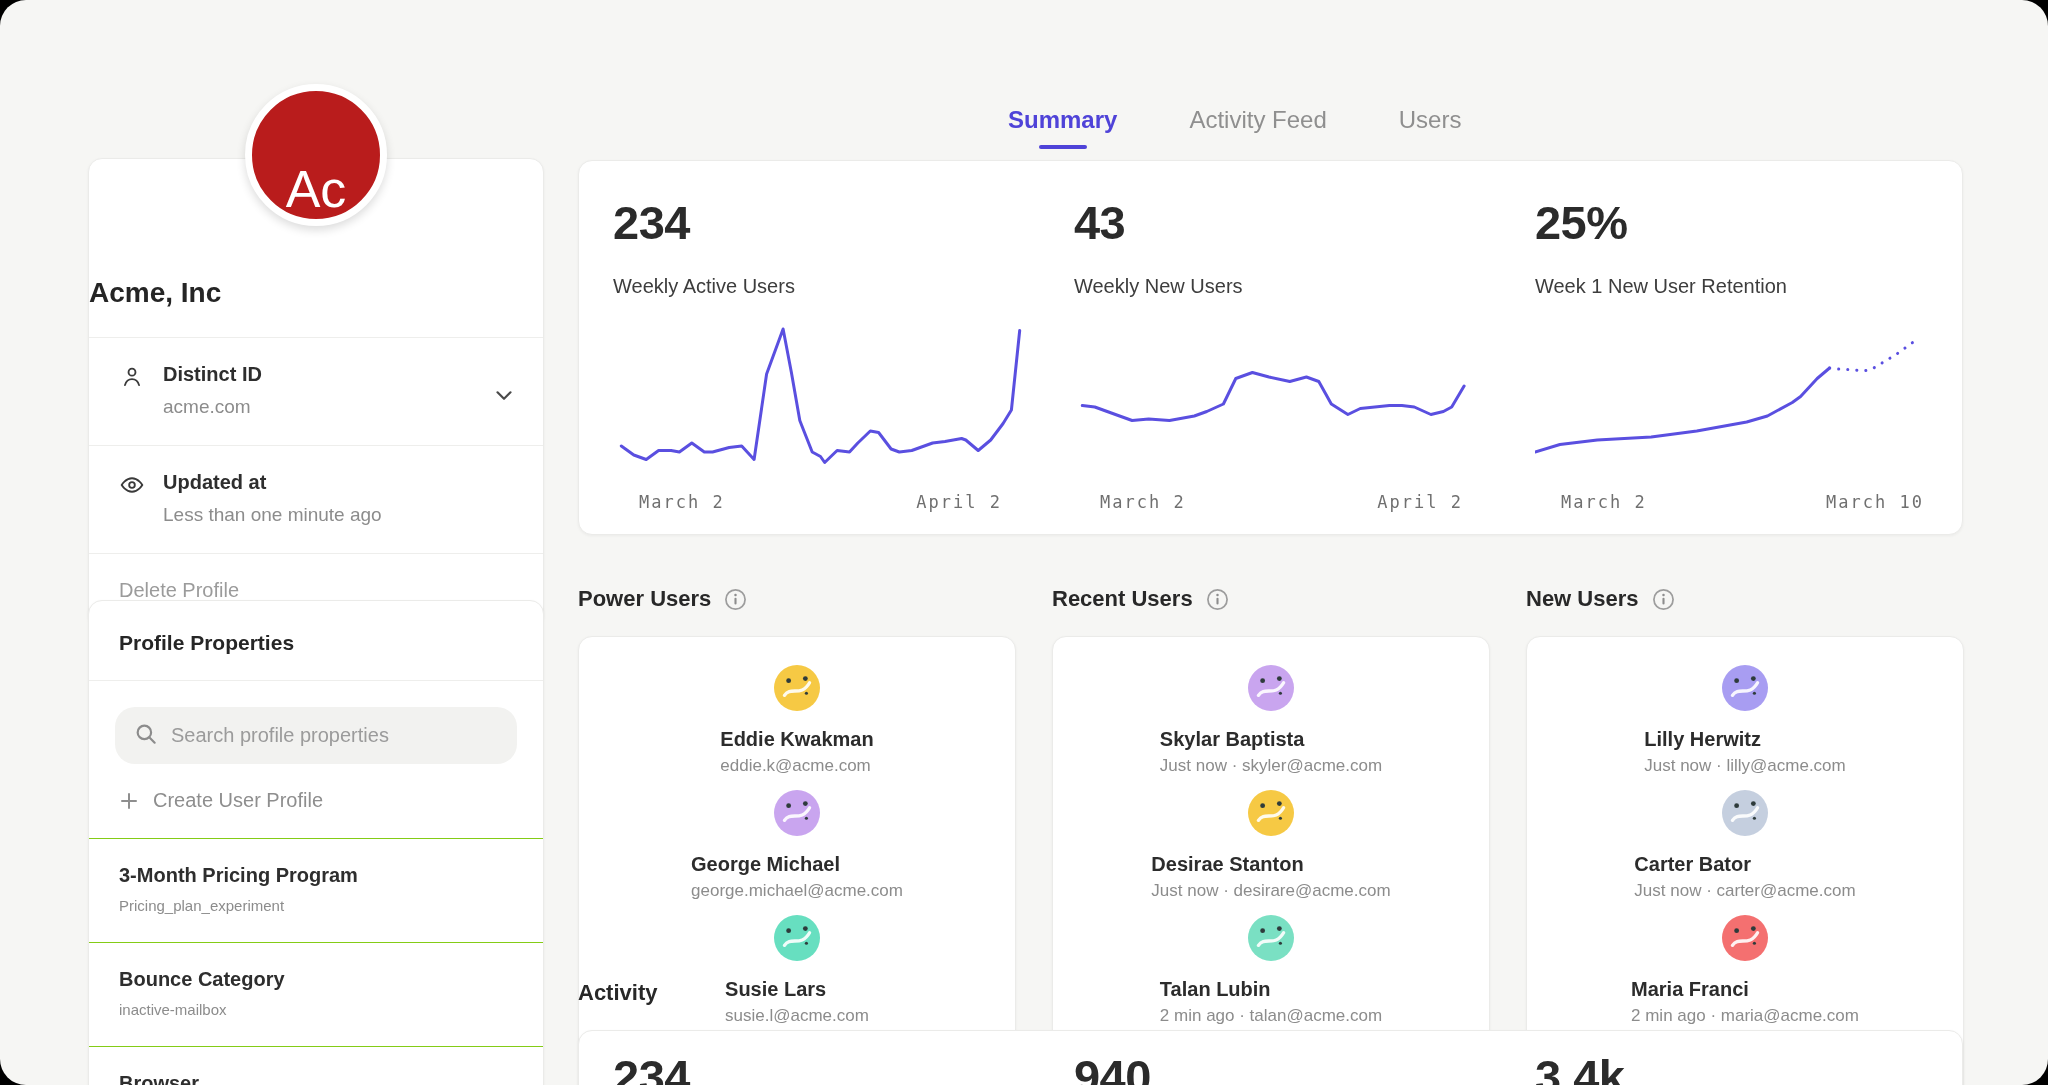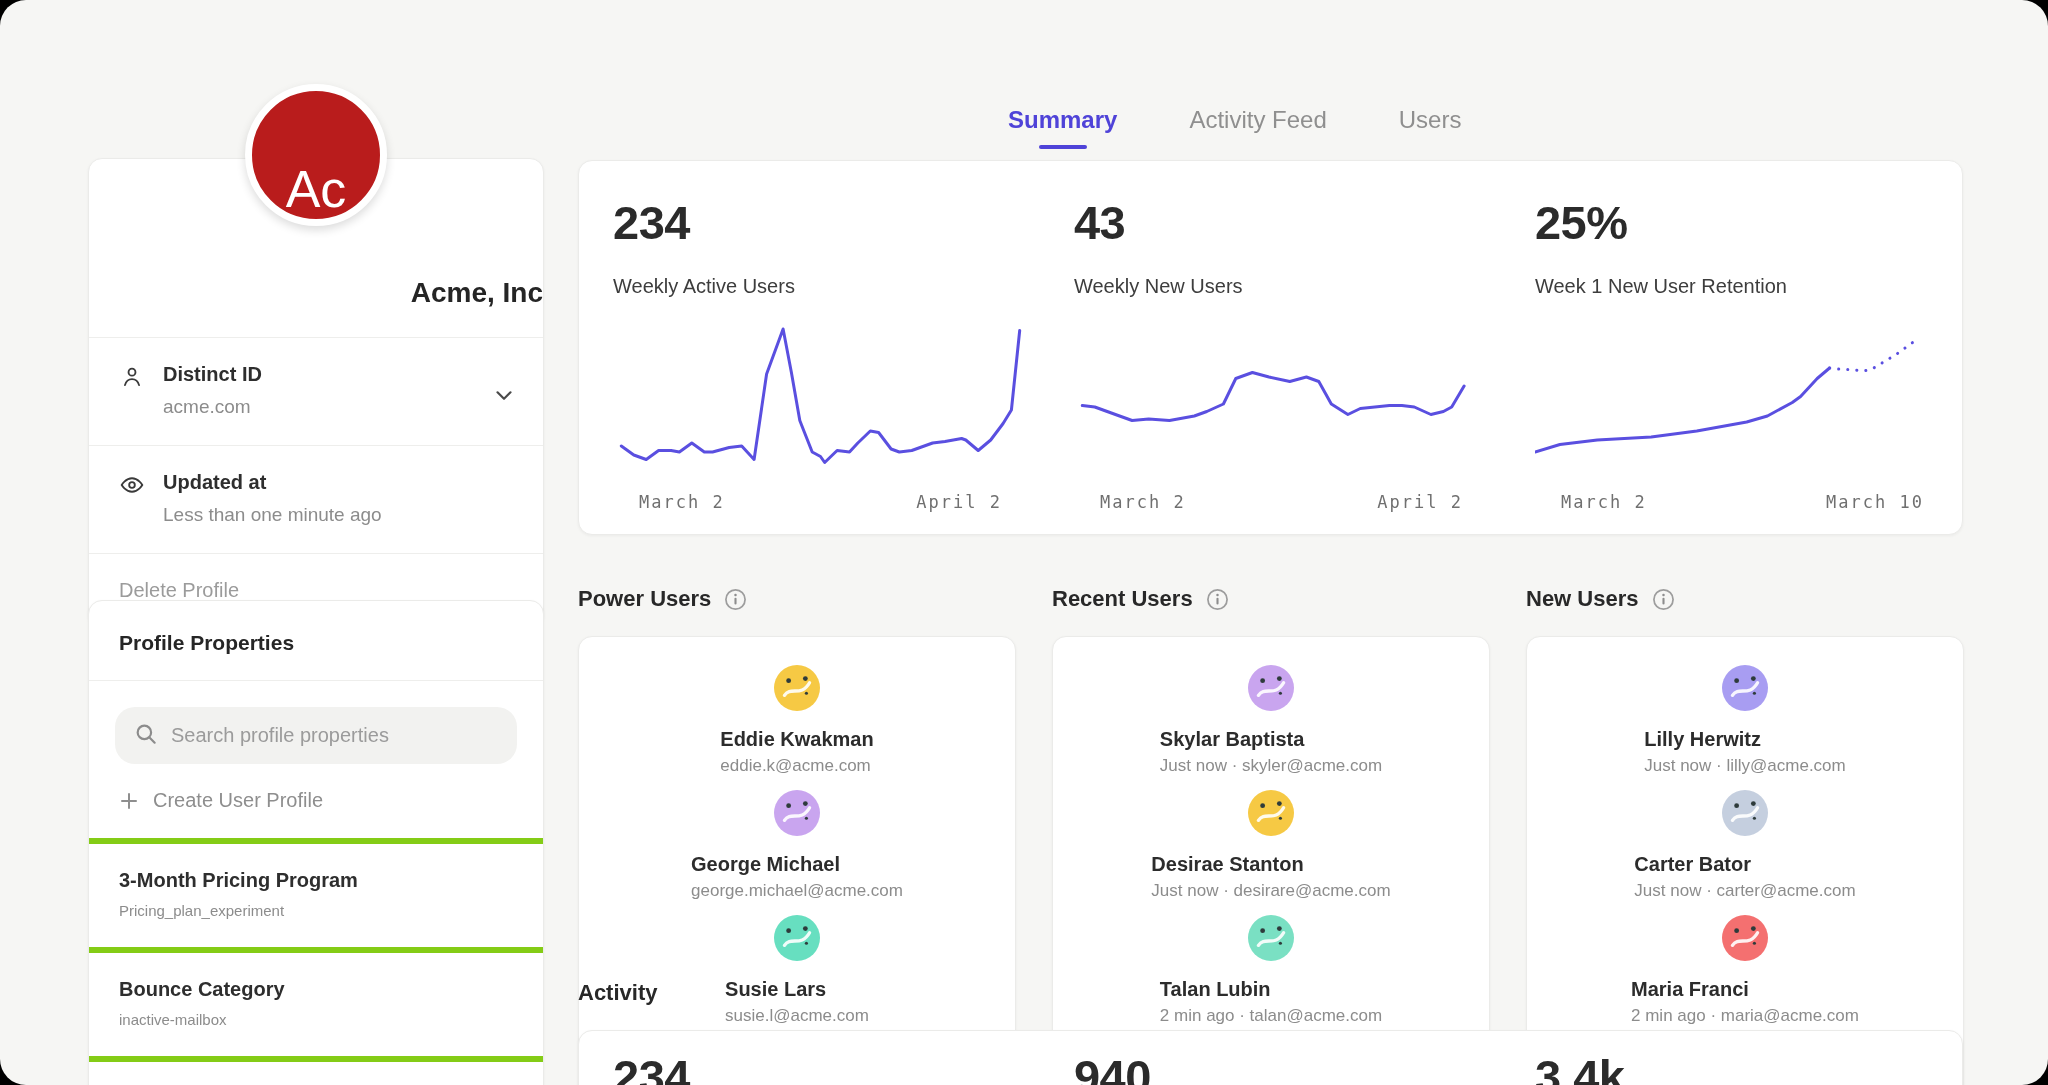--- a/index.html
+++ b/index.html
@@ -13,38 +13,38 @@
   .sep{height:1px;background:#eeeeec;}
 
   
   .org-avatar{
     position:absolute;left:245px;top:84px;width:142px;height:142px;box-sizing:border-box;
     border:7px solid #fff;border-radius:50%;background:#b91c1c;z-index:3;
     display:flex;align-items:flex-end;justify-content:center;
     font-size:52px;font-weight:400;color:#fff;box-shadow:0 4px 10px rgba(0,0,0,.14);
   }
   .profile-card{position:absolute;left:88px;top:158px;width:456px;}
-  .org-header{height:150px;display:flex;align-items:flex-end;justify-content:flex-end;padding-bottom:28px;}
+  .org-header{height:150px;display:flex;align-items:flex-end;justify-content:flex-start;padding-bottom:28px;}
   .org-name{font-size:28px;font-weight:700;color:#252525;}
   .prow{position:relative;padding:25px 30px 27px 74px;}
   .prow .picon{position:absolute;left:30px;top:26px;}
   .prow-label{font-size:20px;font-weight:600;color:#2e2e2e;}
   .prow-value{font-size:19px;color:#8c8c8c;margin-top:10px;}
   .chev{position:absolute;right:26px;top:44px;}
   .delete-row{padding:25px 30px;font-size:20px;color:#9b9b9b;cursor:pointer;}
 
   .props-card{position:absolute;left:88px;top:600px;width:456px;height:640px;}
   .props-title{padding:30px 30px 25px;font-size:21px;font-weight:700;color:#262626;}
   .search-wrap{margin:26px 26px 0;position:relative;}
   .search-wrap svg{position:absolute;left:18px;top:14px;}
   input.search{width:100%;box-sizing:border-box;height:57px;background:#f2f2f0;border:none;border-radius:20px;
     padding:0 32px 0 56px;font-size:20px;color:#444;outline:none;font-family:"Liberation Sans",sans-serif;}
   input.search::placeholder{color:#9b9b9b;}
   .create-row{display:flex;align-items:center;gap:14px;padding:25px 30px 26px;color:#8e8e8e;font-size:20px;cursor:pointer;}
-  .prop-item{padding:25px 30px 28px;border-top:6px solid #84cc16;}
+  .prop-item{padding:25px 30px 28px;border-top:1px solid #84cc16;}
   .prop-name{font-size:20px;font-weight:600;color:#2e2e2e;}
   .prop-value{font-size:15px;color:#8c8c8c;margin-top:10px;}
 
   
   .tabs{position:absolute;left:1008px;top:106px;display:flex;gap:72px;z-index:2;}
   .tab{font-size:24px;color:#8f8f8f;font-weight:500;text-align:right;cursor:pointer;}
   .tab .underline{display:none;height:4px;border-radius:2px;background:#4f43d8;width:48px;margin:11px auto 0;}
   .tab.active{color:#4f43d8;font-weight:700;}
   .tab.active .underline{display:block;}
 

